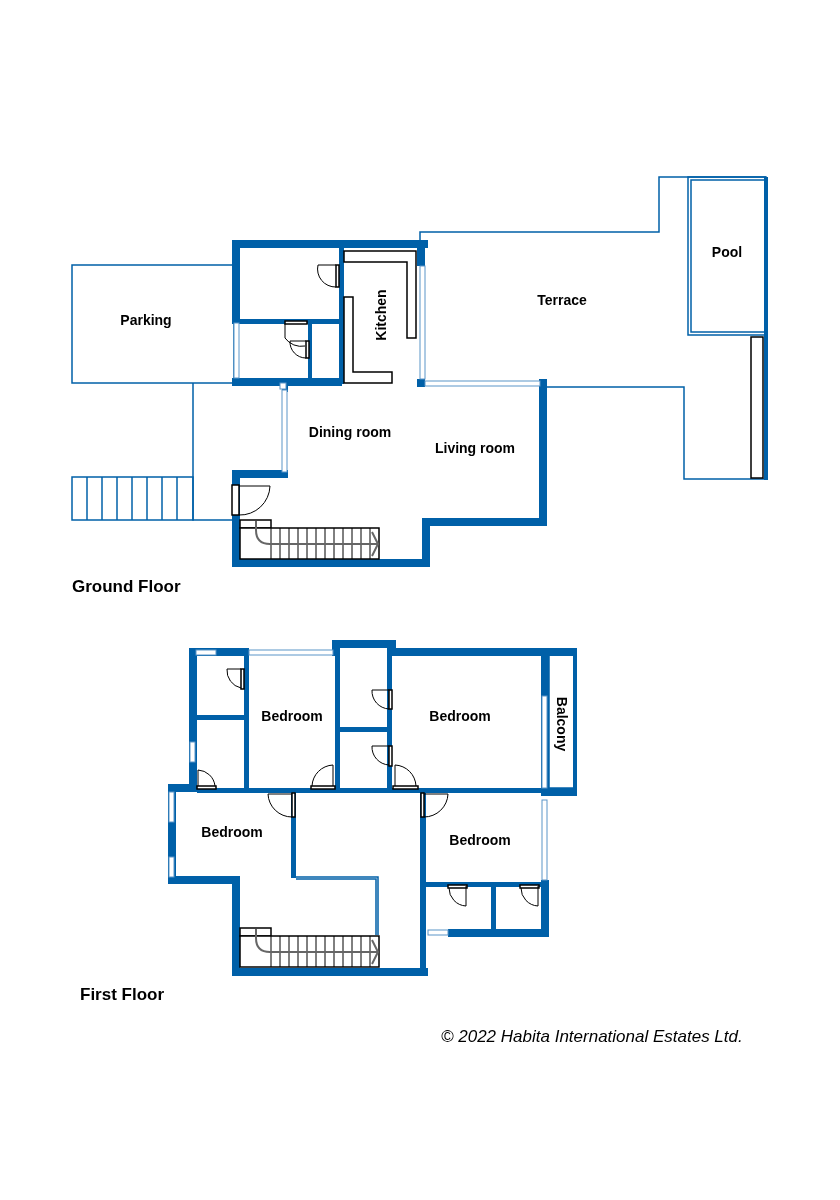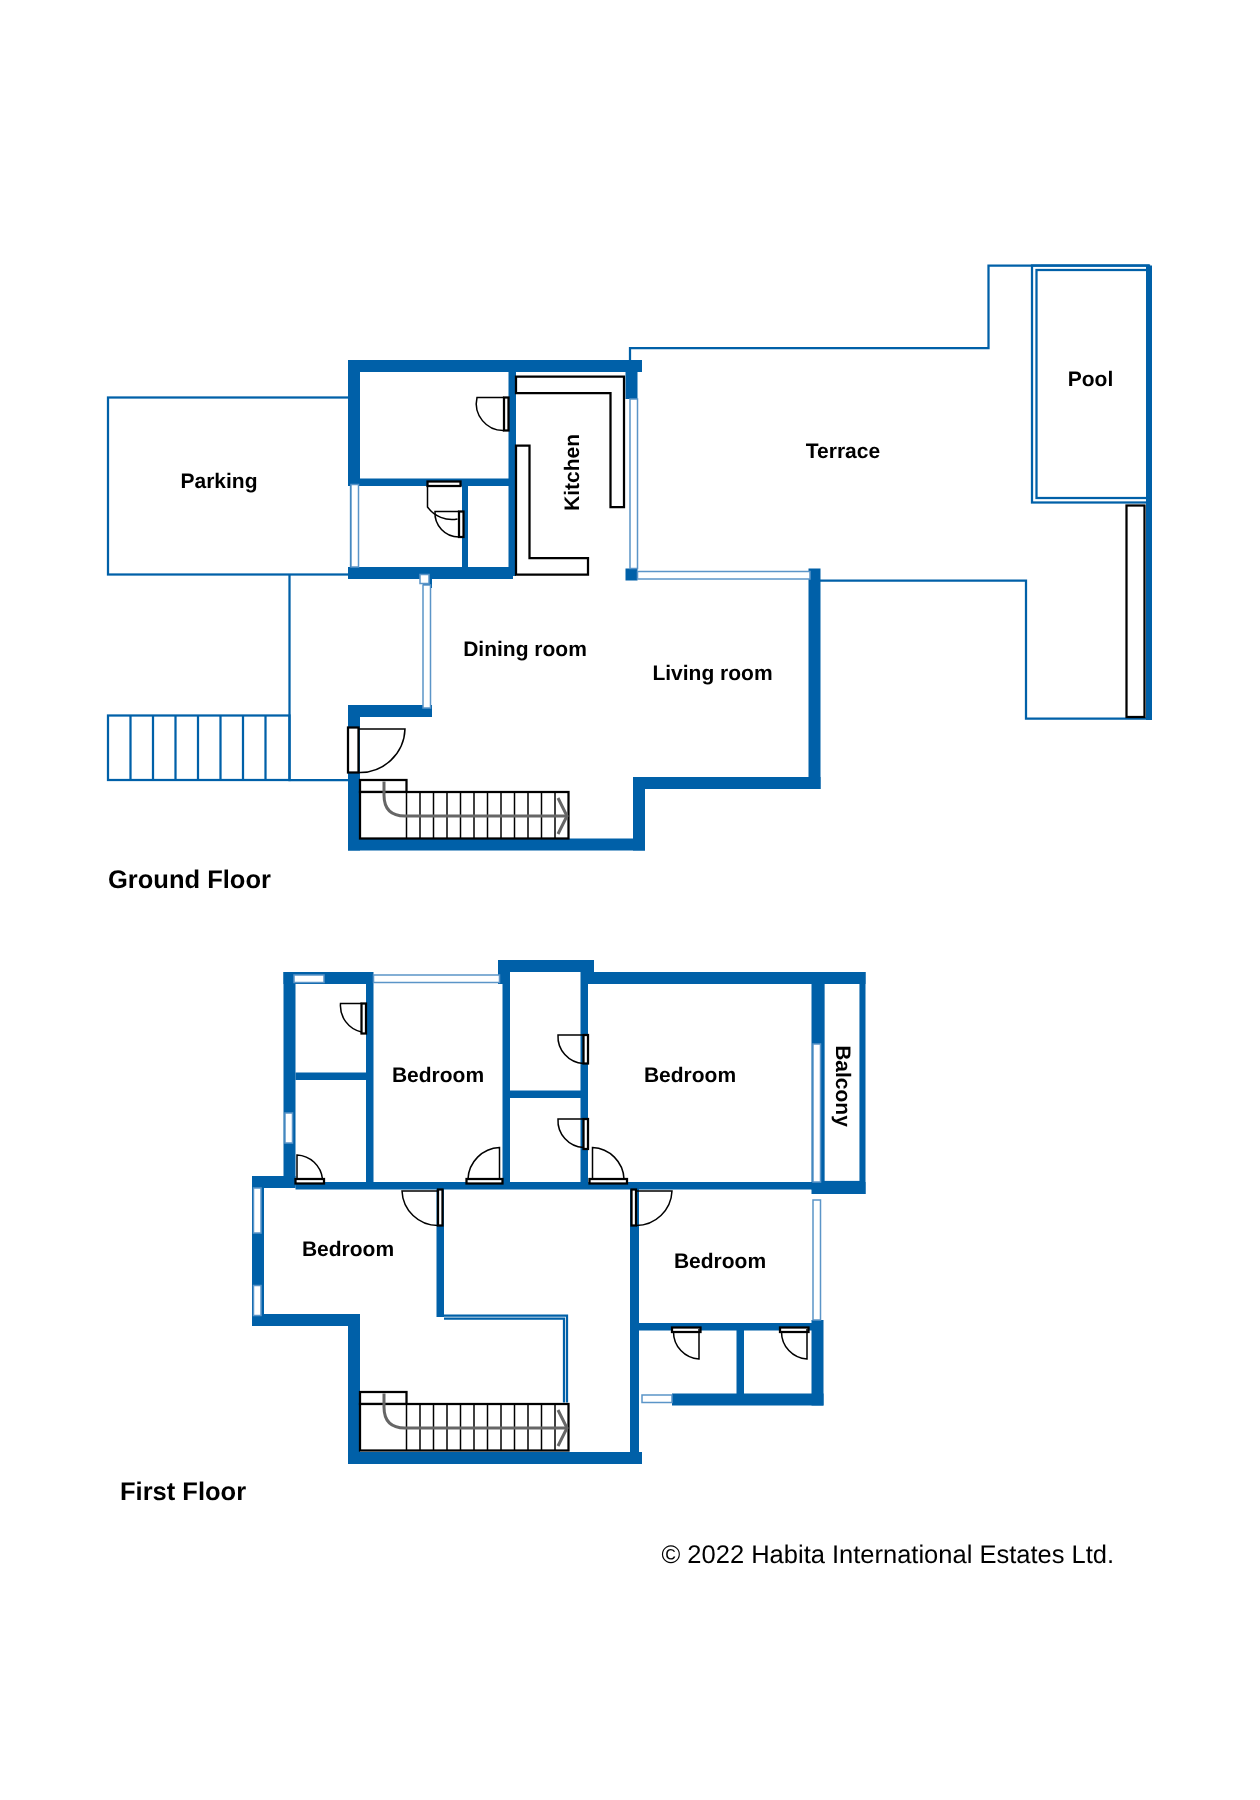--- a/index.html
+++ b/index.html
@@ -1,20 +1,20 @@
 <!DOCTYPE html>
 <html><head>
 <meta charset="utf-8">
 <style>
   html,body{margin:0;padding:0;background:#ffffff;}
   body{width:840px;height:1200px;position:relative;overflow:hidden;font-family:"Liberation Sans",sans-serif;}
   svg{position:absolute;left:0;top:0;}
   .lbl{font-family:"Liberation Sans",sans-serif;font-weight:bold;font-size:14px;fill:#000;}
   .floor{font-family:"Liberation Sans",sans-serif;font-weight:bold;font-size:17px;fill:#000;}
-  .copy{position:absolute;left:441px;top:1027px;font-family:"Liberation Sans",sans-serif;font-size:17px;color:#000;white-space:nowrap;}
+  .copy{position:absolute;left:441px;top:1027px;font-family:"Liberation Sans",sans-serif;font-style:italic;font-size:17px;color:#000;white-space:nowrap;}
   .wall{fill:#0060a8;}
   .thin{fill:none;stroke:#0060a8;stroke-width:1.5;}
   .win{fill:#fff;stroke:#5b95c8;stroke-width:1;}
   .blk{fill:#fff;stroke:#000;stroke-width:1.5;}
   .door{fill:none;stroke:#000;stroke-width:1;}
   .doorleaf{fill:#fff;stroke:#000;stroke-width:1.5;}
   .stairline{stroke:#000;stroke-width:1;}
   .arrow{fill:none;stroke:#666;stroke-width:2;}
 </style>
 </head>

